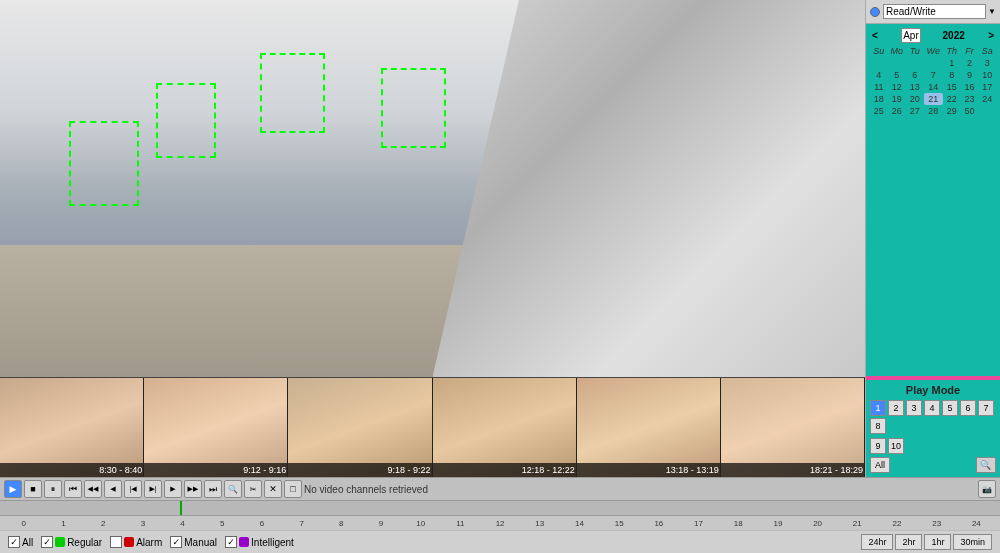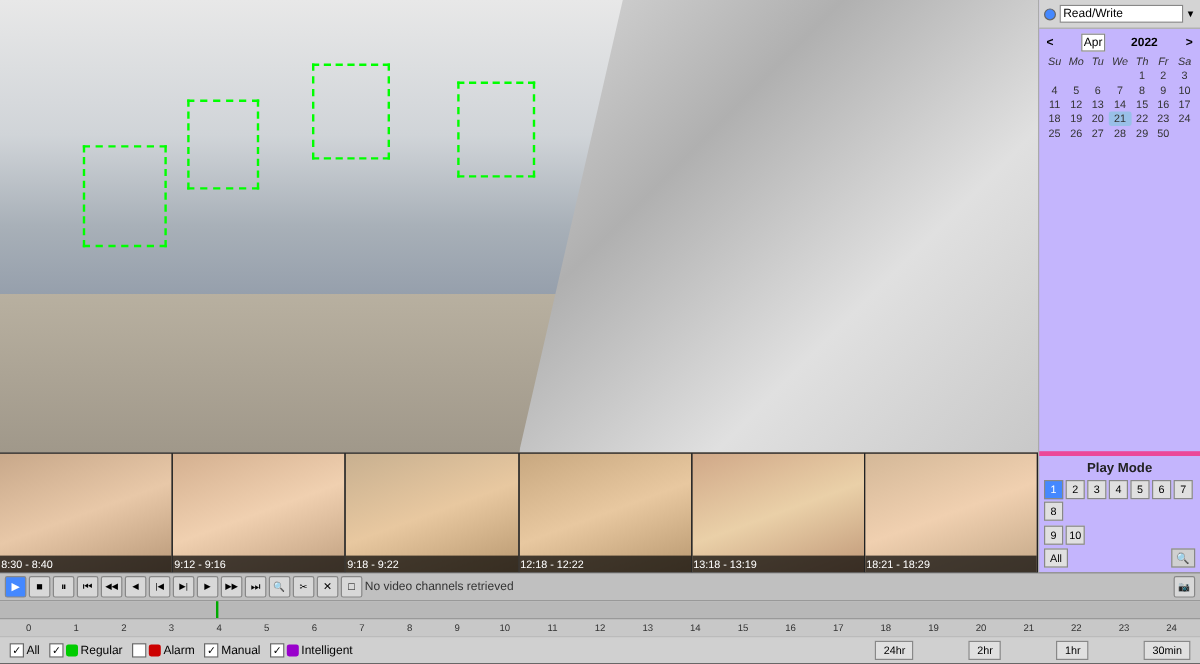--- a/index.html
+++ b/index.html
@@ -70,28 +70,28 @@
     }
 
     .thumb-label {
       position: absolute;
       bottom: 0;
       left: 0;
       right: 0;
       background: rgba(0,0,0,0.7);
       color: #fff;
       font-size: 9px;
-      text-align: left;
+      text-align: right;
       padding: 2px 1px;
     }
 
     
     .right-panel {
       width: 135px;
-      background: #c4b5fd;
+      background: #14b8a6;
       display: flex;
       flex-direction: column;
       border-left: 1px solid #aaa;
     }
 
     .rw-dropdown {
       display: flex;
       align-items: center;
       padding: 4px;
       background: #d4d4d4;
@@ -360,21 +360,20 @@
       display: flex;
       gap: 2px;
     }
 
     .time-btn {
       padding: 2px 6px;
       background: #e0e0e0;
       border: 1px solid #888;
       font-size: 9px;
       cursor: pointer;
-      margin-left: 44px;
     }
 
     
     .face-box-1 { top: 32%; left: 8%; width: 70px; height: 85px; }
     .face-box-2 { top: 22%; left: 18%; width: 60px; height: 75px; }
     .face-box-3 { top: 14%; left: 30%; width: 65px; height: 80px; }
     .face-box-4 { top: 18%; left: 44%; width: 65px; height: 80px; }
 
     
     .thumb1 { background: linear-gradient(160deg, #c8a88a 0%, #e8c8a8 50%, #b89878 100%); }

